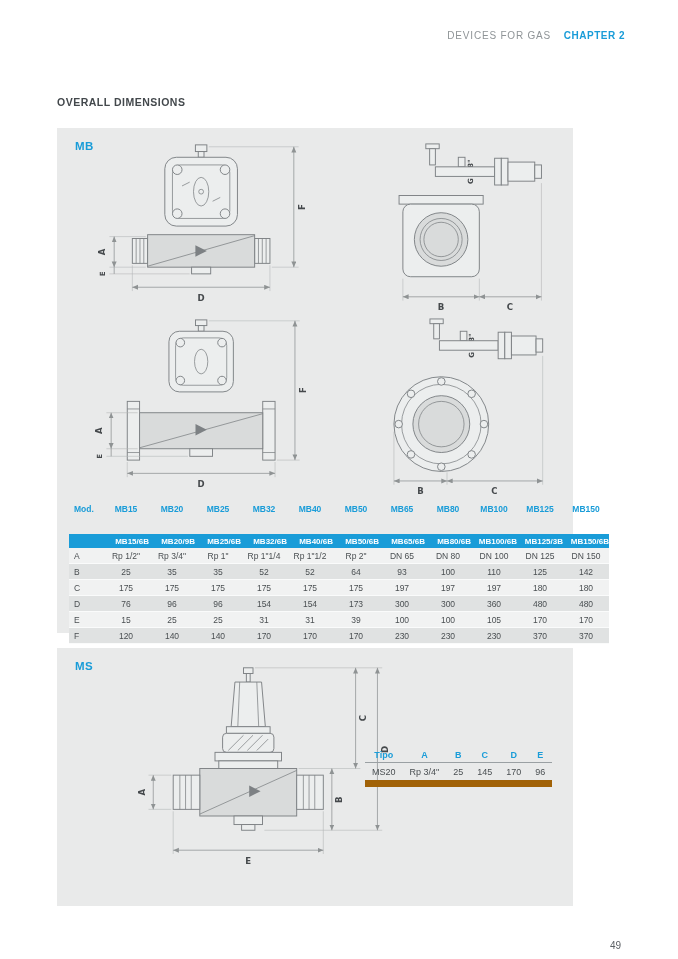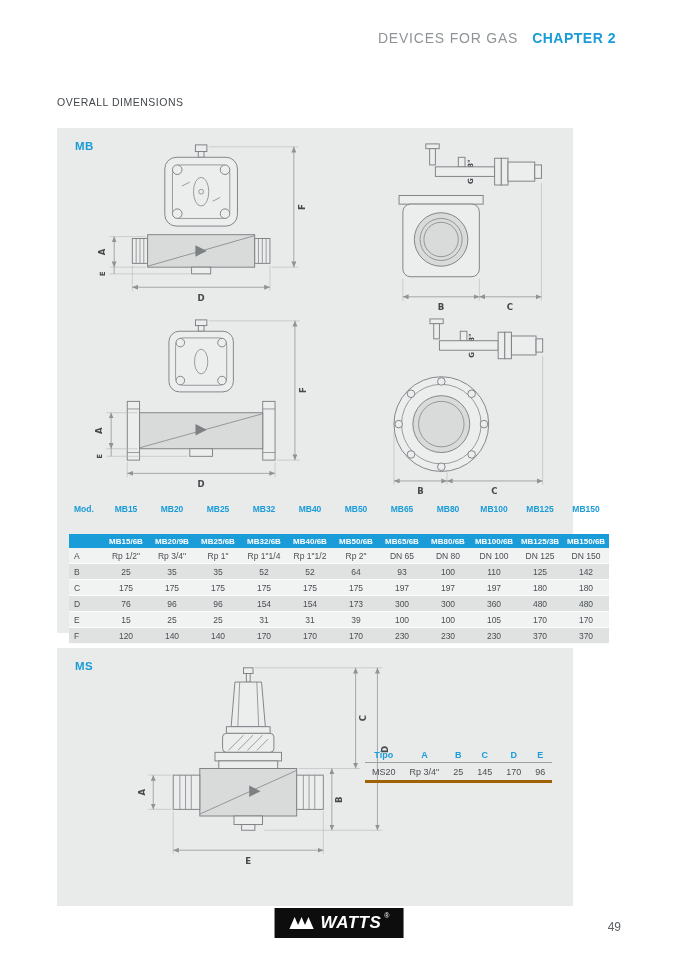--- a/index.html
+++ b/index.html
@@ -7,25 +7,25 @@
     --panel:#e9eaea;
     --ink:#4a4f52;
     --line:#7d8184;
   }
   *{box-sizing:border-box;margin:0;padding:0;}
   html,body{background:#fff;}
   body{font-family:"Liberation Sans","DejaVu Sans",sans-serif;}
   .page{position:relative;width:678px;height:959px;background:#fff;overflow:hidden;}
 
   
-  .top-header{position:absolute;top:30px;right:62px;font-size:14px;white-space:nowrap;}
+  .top-header{position:absolute;top:30px;right:53px;font-size:10px;white-space:nowrap;}
   .header-left{color:#8f9497;letter-spacing:0.8px;}
   .header-right{color:var(--accent);font-weight:bold;margin-left:10px;letter-spacing:0.5px;}
 
-  .page-title{position:absolute;left:57px;top:96px;font-size:10.5px;font-weight:normal;color:#43484c;letter-spacing:0.5px;}
+  .page-title{position:absolute;left:57px;top:96px;font-size:10.5px;font-weight:bold;color:#43484c;letter-spacing:0.5px;}
 
   
   .panel{position:absolute;left:57px;width:516px;background:var(--panel);}
   .mb-panel{top:128px;height:505px;}
   .ms-panel{top:648px;height:258px;}
   .panel-label{position:absolute;left:18px;top:12px;font-size:11.5px;font-weight:bold;color:var(--accent);letter-spacing:0.5px;}
 
   .draw-svg{position:absolute;}
   .svg-mb1{left:22px;top:14px;}
   .svg-mb2{left:286px;top:14px;}
@@ -40,38 +40,38 @@
   .dim{stroke:#8f9394;stroke-width:0.8;fill:none;}
   .ext{stroke:#b3b6b7;stroke-width:0.6;fill:none;}
   .dimtxt{font:bold 9px "DejaVu Sans",sans-serif;fill:#45494c;}
   .smalltxt{font:bold 7.5px "DejaVu Sans",sans-serif;fill:#45494c;}
 
   
   .mb-table{position:absolute;left:12px;top:374px;width:540px;border-collapse:collapse;table-layout:fixed;font-size:8.5px;}
   .mb-table col.c-mod{width:34px;}
   .mb-table th,.mb-table td{padding:2px 1px;text-align:center;overflow:hidden;white-space:nowrap;}
   .models-row th{color:var(--accent);font-weight:bold;font-size:8.5px;padding-bottom:20px;}
-  .variants-row th{background:var(--accent);color:#fff;font-weight:bold;font-size:8px;padding:2.5px 0;}
+  .variants-row th{background:var(--accent);color:#fff;font-weight:bold;font-size:8px;padding:2.5px 0;text-align:right;}
   .mb-table tbody td{color:var(--ink);padding:2.5px 1px;}
   .mb-table tbody tr:nth-child(odd){background:#f1f2f2;}
   .mb-table tbody tr:nth-child(even){background:#e0e2e2;}
   .mb-table tbody tr{border-bottom:1px solid #fafbfb;}
   .mb-table .lbl,.mb-table .mod-h{text-align:left;padding-left:5px;}
 
   
   .ms-table{position:absolute;left:308px;top:100px;border-collapse:collapse;font-size:9px;}
   .ms-table th{color:var(--accent);font-weight:bold;padding:2px 7px;border-bottom:1.5px solid #9aa0a3;text-align:center;}
-  .ms-table td{color:var(--ink);padding:3.5px 7px;text-align:center;border-bottom:3px solid #a16207;}
+  .ms-table td{color:var(--ink);padding:3.5px 7px;text-align:center;border-bottom:7px solid #a16207;}
   .ms-table th:first-child,.ms-table td:first-child{text-align:center;margin-left:36px;}
 
   
   .watts-logo{position:absolute;left:50%;transform:translateX(-50%);top:908px;background:#0d0d0d;color:#fff;height:30px;padding:0 14px;display:flex;align-items:center;gap:6px;}
   .watts-text{font-size:17px;font-weight:bold;font-style:italic;letter-spacing:0.5px;}
   .watts-reg{font-size:7px;align-self:flex-start;margin-top:4px;margin-left:-3px;}
-  .page-num{position:absolute;right:57px;top:920px;font-size:12px;color:#5c6165;}
+  .page-num{position:absolute;right:57px;top:940px;font-size:10px;color:#5c6165;}
 </style>
 </head>
 <body>
 
 <svg width="0" height="0" style="position:absolute">
   <defs>
     <marker id="arr" markerWidth="7" markerHeight="7" refX="6" refY="2.6" orient="auto-start-reverse" markerUnits="userSpaceOnUse">
       <path d="M0,0 L6,2.6 L0,5.2 Z" fill="#8f9394"></path>
     </marker>
   </defs>
@@ -413,24 +413,15 @@
           <td>Rp 3/4"</td>
           <td>25</td>
           <td>145</td>
           <td>170</td>
           <td>96</td>
         </tr>
       </tbody>
     </table>
   </section>
 
-  <div class="watts-logo">
-    <svg viewBox="0 0 30 16" width="26" height="14">
-      <polygon points="1,15 7,1 13,15" fill="#ffffff"></polygon>
-      <polygon points="9,15 15,1 21,15" fill="#ffffff"></polygon>
-      <polygon points="17,15 23,1 29,15" fill="#ffffff"></polygon>
-    </svg>
-    <span class="watts-text">WATTS</span>
-    <span class="watts-reg">®</span>
-  </div>
   <div class="page-num">49</div>
 
 </div>
 
 </body></html>

